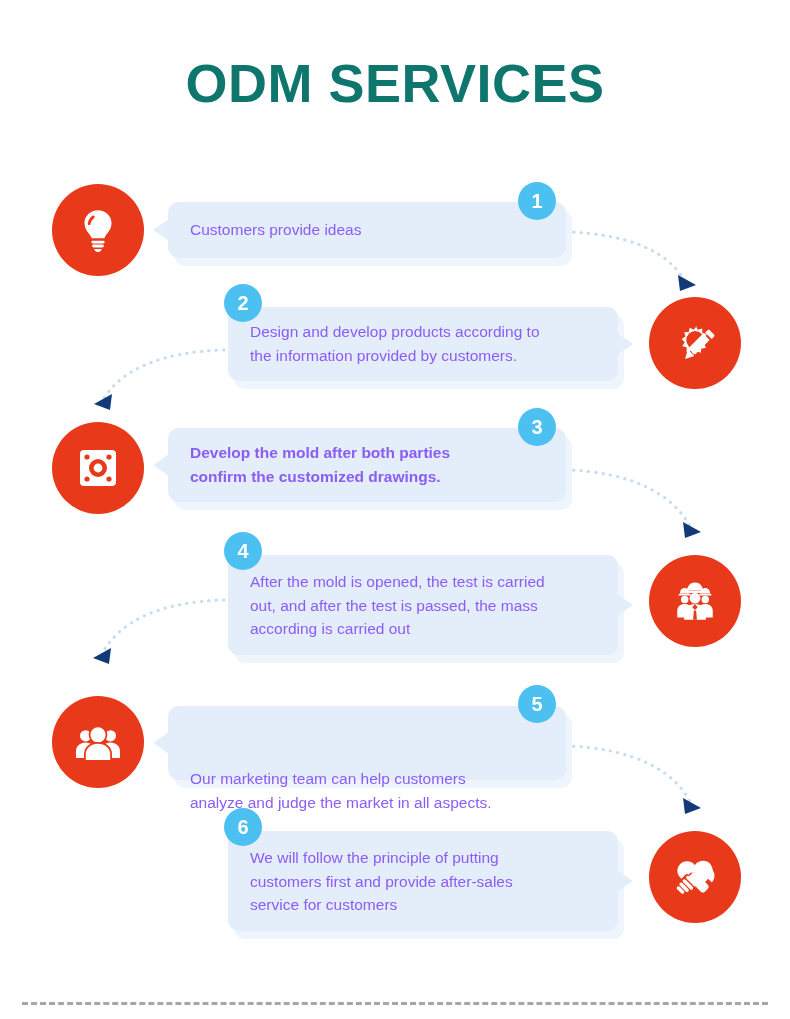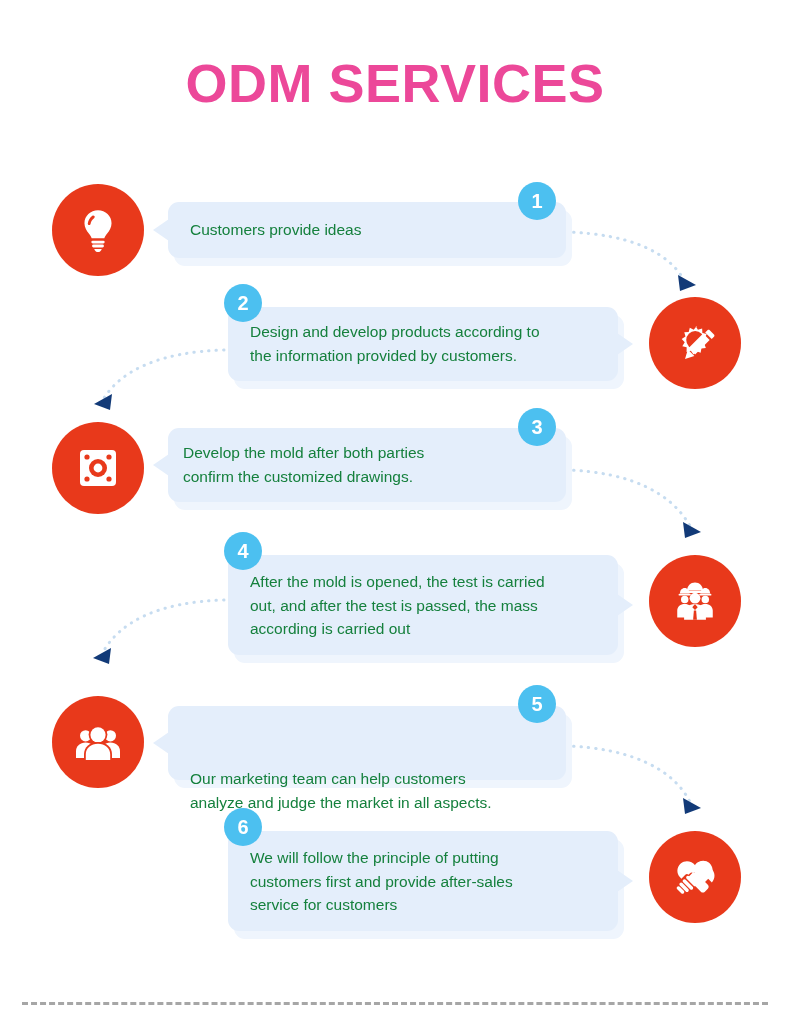--- a/index.html
+++ b/index.html
@@ -16,21 +16,21 @@
   }
 
   
   .page-title {
     position: absolute;
     top: 52px; left: 0; width: 790px;
     text-align: center;
     font-size: 54px;
     font-weight: 700;
     letter-spacing: 0.5px;
-    color: #ec4899;
+    color: #0f766e;
     font-family: "Liberation Sans", sans-serif;
   }
 
   
   .connectors {
     position: absolute;
     top: 0; left: 0;
     width: 790px; height: 1019px;
     pointer-events: none;
     z-index: 1;
@@ -52,21 +52,21 @@
   .icon-circle svg { display: block; }
 
   .bubble {
     position: absolute;
     background: #e4eefb;
     border-radius: 11px;
     box-shadow: 6px 8px 0 0 #eff5fd;
     z-index: 3;
   }
   .bubble-text {
-    color: #15803d;
+    color: #8b5cf6;
     font-size: 15.5px;
     line-height: 1.52;
     font-family: "Liberation Sans", sans-serif;
     white-space: pre-line;
   }
 
   
   .tail-left {
     position: absolute;
     left: -15px;
@@ -176,21 +176,21 @@
         <circle fill="#e8391b" cx="24" cy="24" r="9"></circle>
         <circle fill="#ffffff" cx="24" cy="24" r="4.4"></circle>
         <circle fill="#e8391b" cx="13" cy="13" r="2.6"></circle>
         <circle fill="#e8391b" cx="35" cy="13" r="2.6"></circle>
         <circle fill="#e8391b" cx="13" cy="35" r="2.6"></circle>
         <circle fill="#e8391b" cx="35" cy="35" r="2.6"></circle>
       </svg>
     </div>
     <div class="bubble" style="left:168px; top:428px; width:398px; height:74px;">
       <div class="tail-left" style="top:26px;"></div>
-      <div class="bubble-text" style="position:absolute; left:15px; top:50%; transform:translateY(-50%);">Develop the mold after both parties
+      <div class="bubble-text" style="position:absolute; left:22px; top:50%; transform:translateY(-50%);font-weight:bold;">Develop the mold after both parties
 confirm the customized drawings.</div>
     </div>
     <div class="badge" style="left:518px; top:408px;">3</div>
   </div>
 
   <div class="step">
     <div class="icon-circle" style="left:649px; top:555px;">
       <svg width="54" height="54" viewBox="0 0 52 48" aria-hidden="true">
 
         <path fill="#ffffff" d="M11.5 16.8c0-3 1.9-5.2 4.6-5.2s4.6 2.2 4.6 5.2H11.5z"></path>

